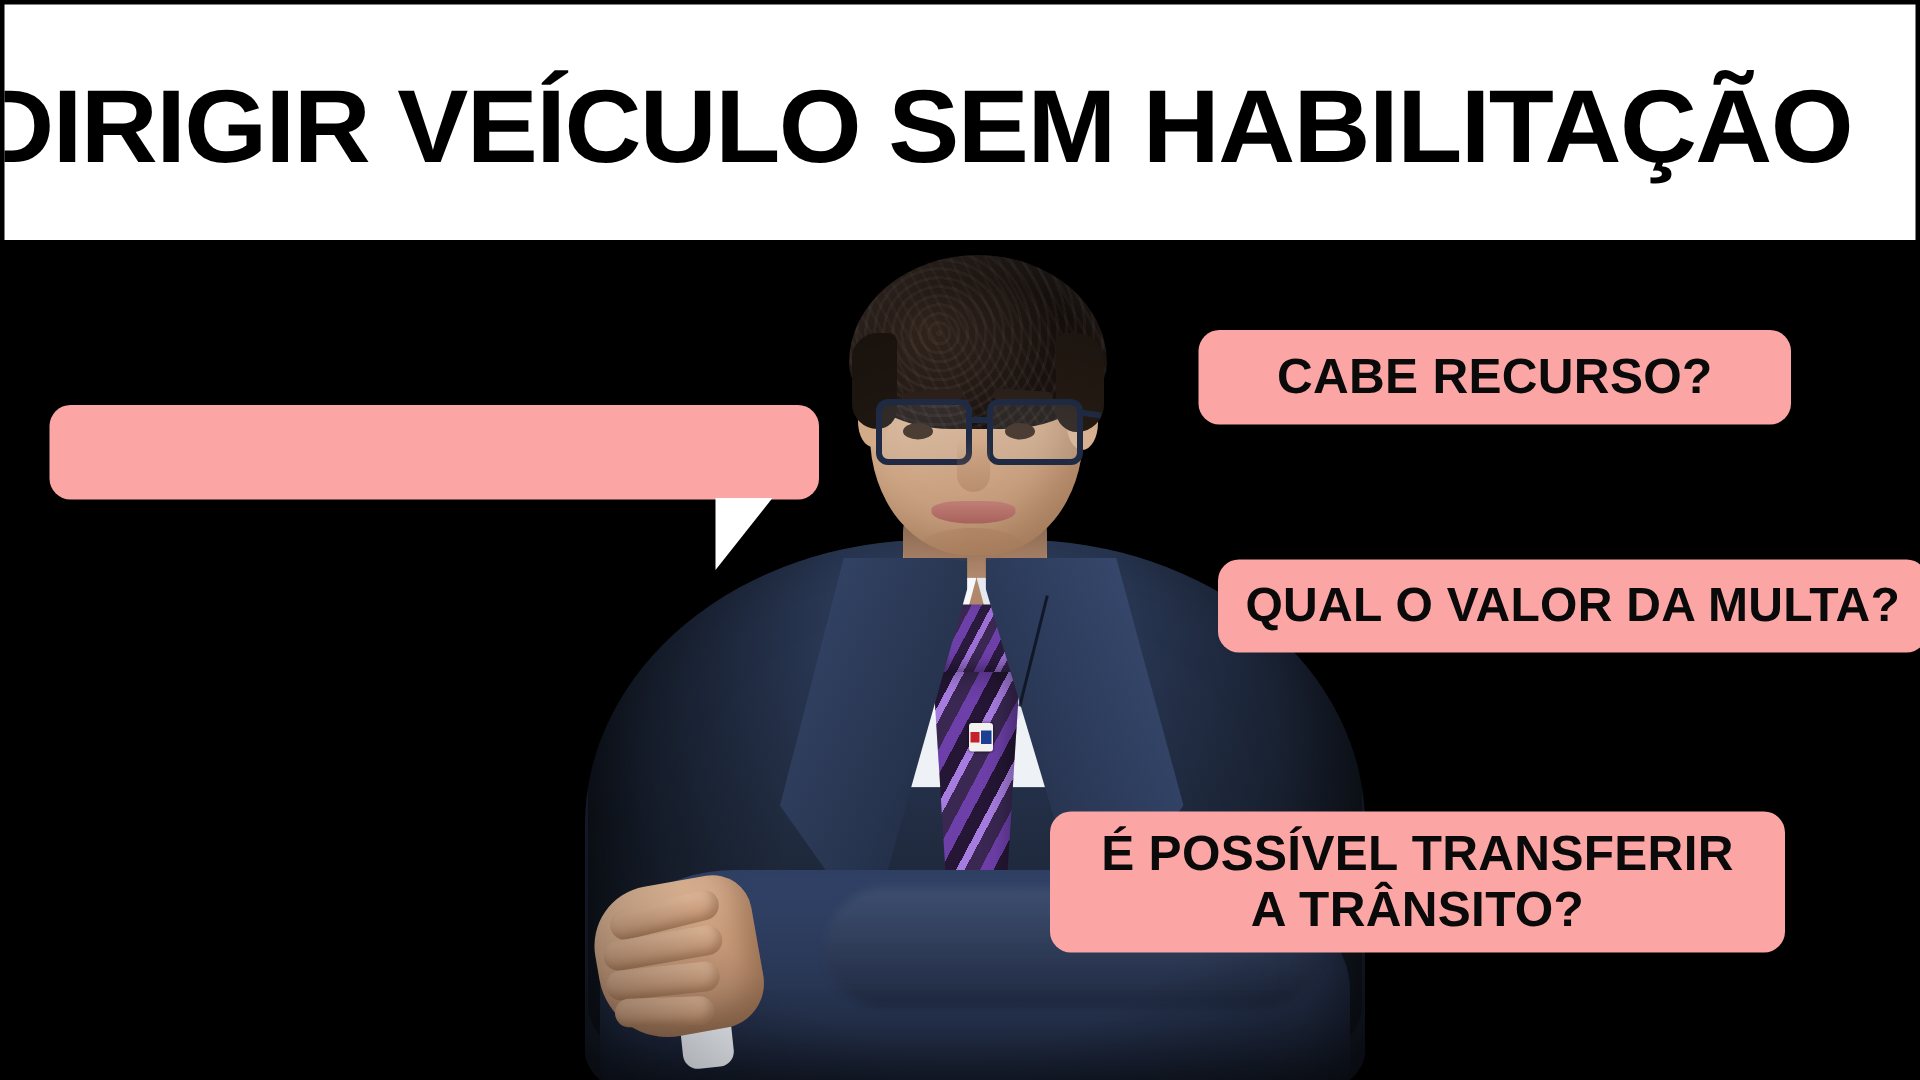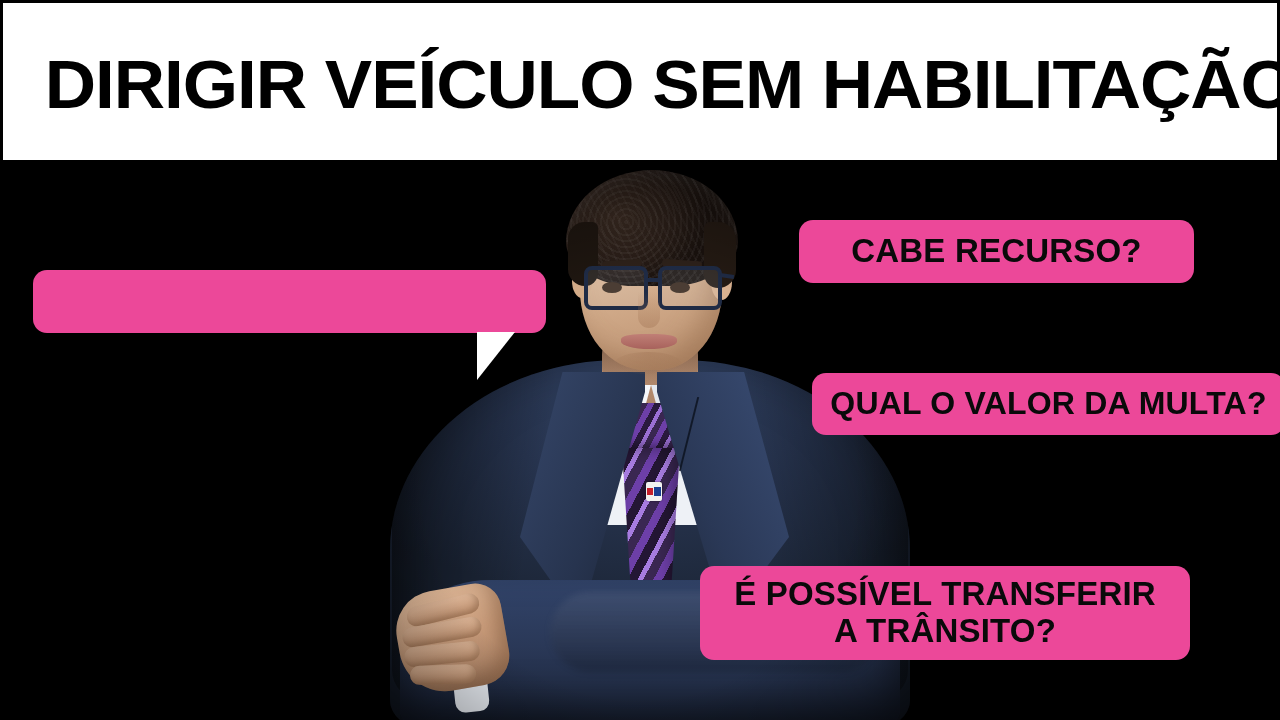--- a/index.html
+++ b/index.html
@@ -19,21 +19,21 @@
   
   .title-bar {
     position: absolute;
     left: 3px;
     top: 3px;
     width: 1274px;
     height: 157px;
     background: #ffffff;
     display: flex;
     align-items: center;
-    justify-content: flex-end;
+    justify-content: flex-start;
     overflow: hidden;
   }
   .title-text {
     color: #000000;
     font-family: "Liberation Sans", sans-serif;
     font-weight: bold;
     font-size: 84px;
     line-height: 1;
     letter-spacing: -1px;
     transform: scaleX(1.03);
@@ -395,21 +395,21 @@
     left: 0; top: 160px;
     width: 1280px; height: 560px;
     pointer-events: none;
     background:
       radial-gradient(ellipse 42% 95% at 50% 58%, rgba(0,0,0,0) 40%, rgba(0,0,0,0.55) 72%, #000 88%);
   }
 
   
   .bubble {
     position: absolute;
-    background: #ec4899;
+    background: #fca5a5;
     border-radius: 14px;
     display: flex;
     align-items: center;
     justify-content: center;
     box-sizing: border-box;
   }
   .bubble .btext {
     color: #0a0a0a;
     font-family: "Liberation Sans", sans-serif;
     font-weight: bold;
@@ -436,21 +436,21 @@
   #bubble-crime      { left: 33px;  top: 270px; width: 513px; height: 63px; }
   #bubble-crime .tail{ left: 444px; top: 62px; }
 
   #bubble-recurso       { left: 799px; top: 220px; width: 395px; height: 63px; }
 
   #bubble-multa       { left: 812px; top: 373px; width: 473px; height: 62px; }
 
   #bubble-pontos       { left: 38px;  top: 472px; width: 578px; height: 63px; }
   #bubble-pontos .tail { left: 66px;  top: 62px; }
 
-  #bubble-transferir       { left: 700px; top: 541px; width: 490px; height: 94px; margin-top: 25px; }
+  #bubble-transferir       { left: 700px; top: 541px; width: 490px; height: 94px; }
 </style>
 </head>
 <body>
 
 <div id="thumbnail">
 
   <div class="title-bar">
     <div class="title-text" style="font-size: 69px;">DIRIGIR VEÍCULO SEM HABILITAÇÃO</div>
   </div>
 

